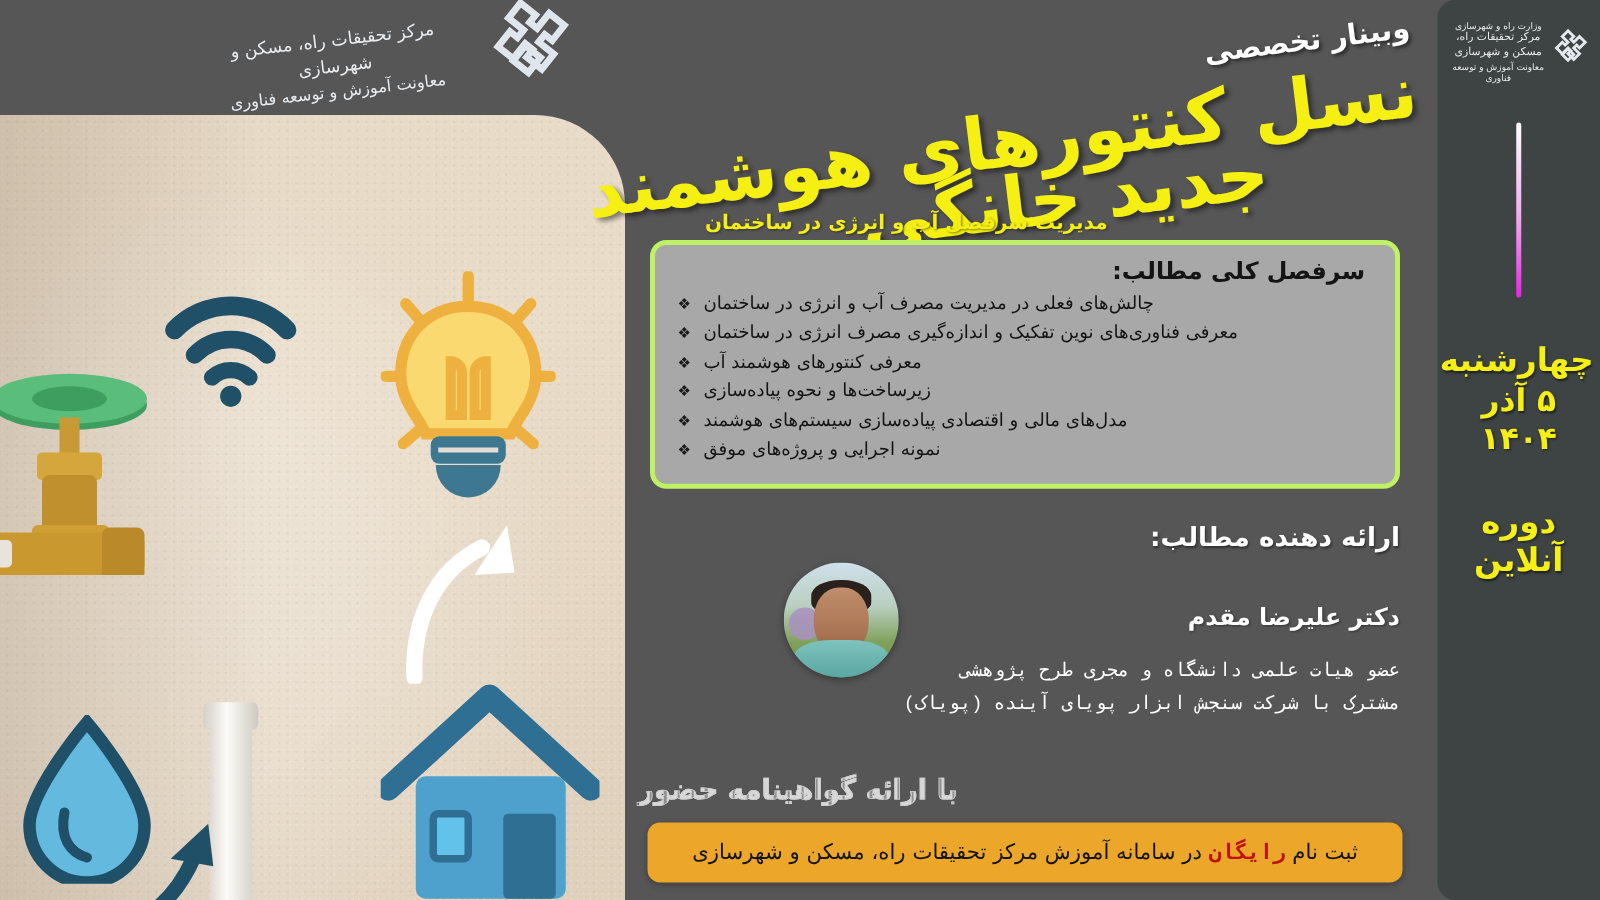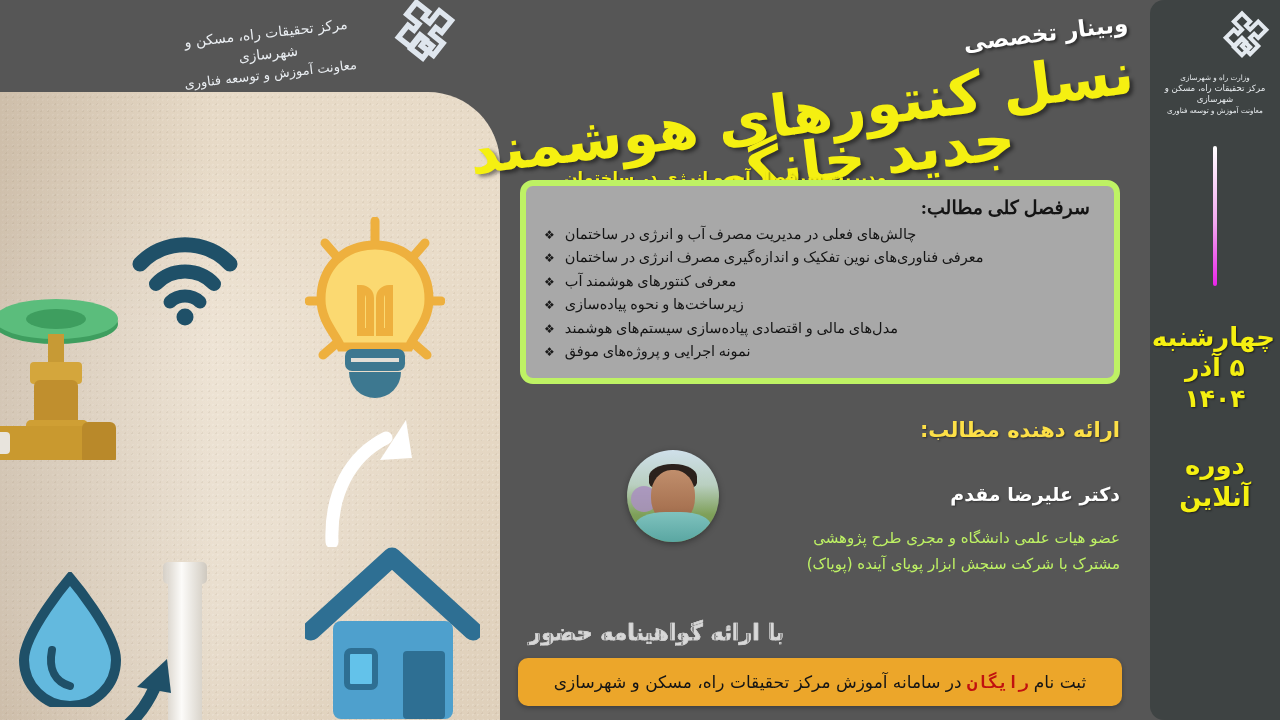--- a/index.html
+++ b/index.html
@@ -11,21 +11,21 @@
   }
   .poster { position:absolute; inset:0; background:#565656; }
 
   
   .sidebar {
     position:absolute; top:0; right:0; width:130px; height:720px;
     background:#3e4343;
     border-radius:14px 0 0 14px;
     display:flex; flex-direction:column; align-items:center;
   }
-  .sb-logo { margin-top:10px; display:flex; flex-direction:column; align-items:flex-start; width:112px; }
+  .sb-logo { margin-top:10px; display:flex; flex-direction:row; align-items:flex-end; width:112px; }
   .knot-sm { width:58px; height:58px; }
   .sb-logo-lines { margin-top:5px; text-align:center; color:#e8ecef; line-height:1.35; }
   .sb-l1 { font-size:7.2px; }
   .sb-l2 { font-size:8.6px; }
   .sb-l3 { font-size:7.2px; }
 
   .sb-divider {
     width:4px; height:140px; margin-top:30px; border-radius:3px;
     background:linear-gradient(180deg,#ffffff 0%,#f2a8ef 55%,#e824e8 100%);
   }
@@ -137,36 +137,36 @@
   .title-l1 { font-size:58px; }
   .title-l2 { font-size:58px; margin-top:-6px; letter-spacing:4px; }
   .subtitle {
     position:absolute; right:345px; top:168px; width:420px; text-align:center;
     font-size:16px; font-weight:bold; color:#f5f011;
     text-shadow:1px 1px 2px rgba(0,0,0,.45);
   }
 
   
   .topics {
-    position:absolute; right:160px; top:180px; width:600px; min-height:186px;
-    background:#a8a8a8; border:6px solid #bef264; border-radius:13px;
-    padding:10px 24px 14px 18px; color:#141414;font-family:Liberation Serif, serif;
+    position:absolute; right:160px; top:192px; width:600px; min-height:186px;
+    background:#a8a8a8; border:4px solid #bef264; border-radius:13px;
+    padding:10px 24px 14px 18px; color:#141414;
   }
   .topics-title { font-size:19px; font-weight:bold; text-align:right; margin-bottom:4px; }
   .topics ul { list-style:none; }
   .topics li {
     font-size:14.5px; line-height:1.62; text-align:right;
     display:flex; flex-direction:row-reverse; align-items:baseline; justify-content:flex-start; gap:10px;
   }
   .bul { font-size:12px; color:#1a1a1a; flex:none; }
 
   
   .presenter-head {
     position:absolute; right:160px; top:418px;
-    font-size:21px; font-weight:bold; color:#fde047;
+    font-size:21px; font-weight:bold; color:#ffffff;
     text-shadow:1px 1px 2px rgba(0,0,0,.45);
   }
   .avatar {
     position:absolute; left:627px; top:450px; width:92px; height:92px;
     border-radius:50%; overflow:hidden;
     background:
       radial-gradient(circle at 50% 78%, #1c4f5c 0 20%, rgba(0,0,0,0) 21%),
       linear-gradient(180deg,#cfe0ea 0%,#b9cfc0 38%,#7fa05a 70%,#6d9048 100%);
     box-shadow:0 2px 6px rgba(0,0,0,.35);
   }
@@ -189,26 +189,26 @@
     position:absolute; left:4px; top:36px; width:26px; height:26px; border-radius:50%;
     background:#a98fc0; opacity:.85;
   }
   .presenter-name {
     position:absolute; right:160px; top:483px;
     font-size:19px; font-weight:bold; color:#ffffff;
     text-shadow:1px 1px 2px rgba(0,0,0,.4);
   }
   .presenter-aff {
     position:absolute; right:160px; top:525px; width:600px; text-align:right;
-    font-size:15px; color:#bef264; line-height:1.75;
+    font-size:15px; color:#ffffff; line-height:1.75;font-family:Liberation Mono, monospace;
   }
 
   
   .cert {
-    position:absolute; right:496px; top:620px;
+    position:absolute; right:514px; top:620px;
     font-size:22px; font-weight:bold; color:#3f3f3f;
     -webkit-text-stroke:.6px #cfcfcf;
     background:repeating-linear-gradient(90deg,#d8d8d8 0 9px,#8e8e8e 9px 11px);
     -webkit-background-clip:text; background-clip:text; color:transparent;
     text-shadow:none; letter-spacing:1px;
   }
   .register {
     position:absolute; left:518px; top:658px; width:604px; height:48px;
     background:#eca62a; border-radius:10px;
     display:flex; align-items:center; justify-content:center;

